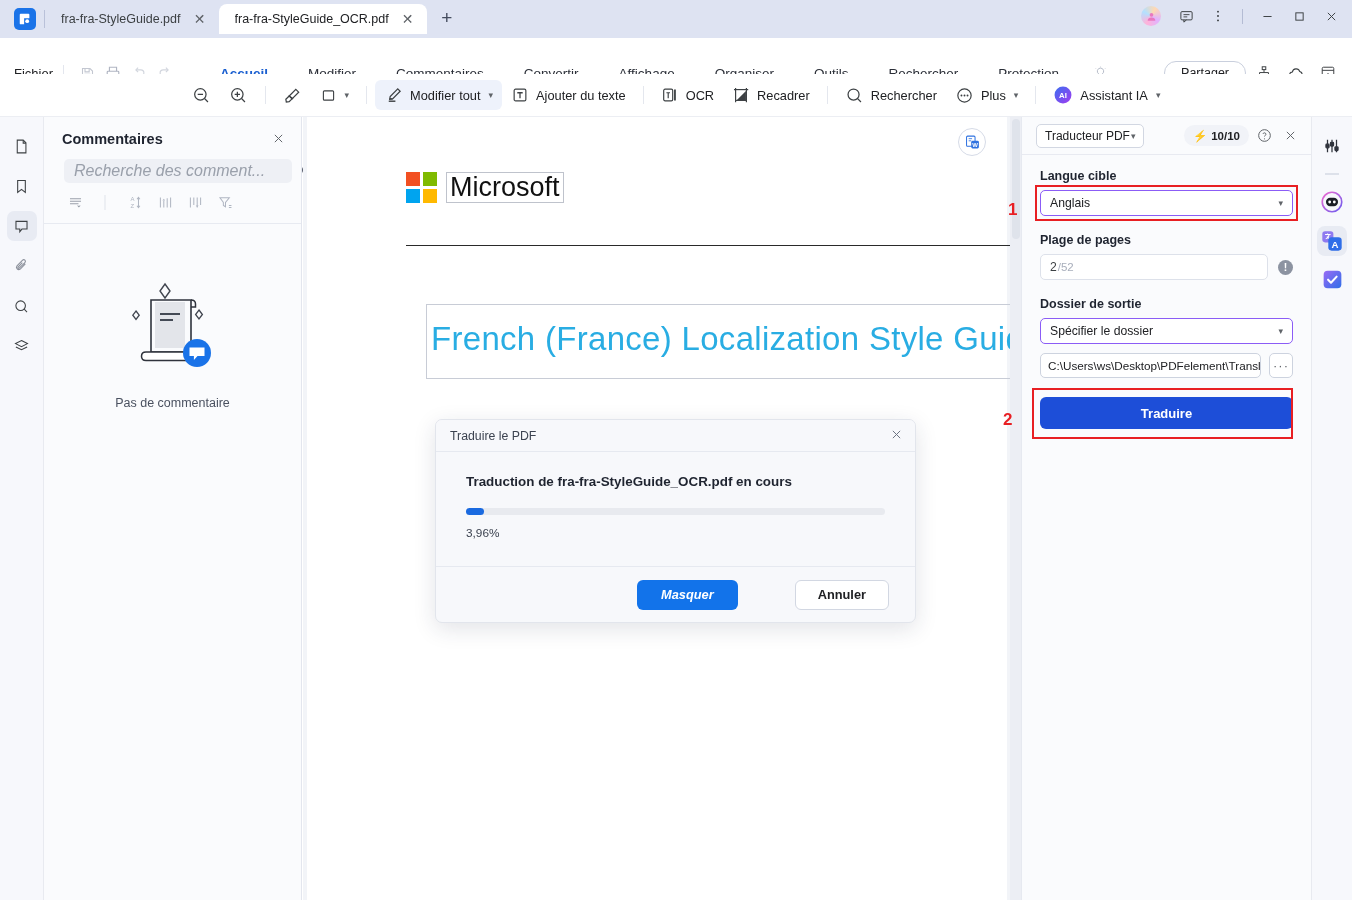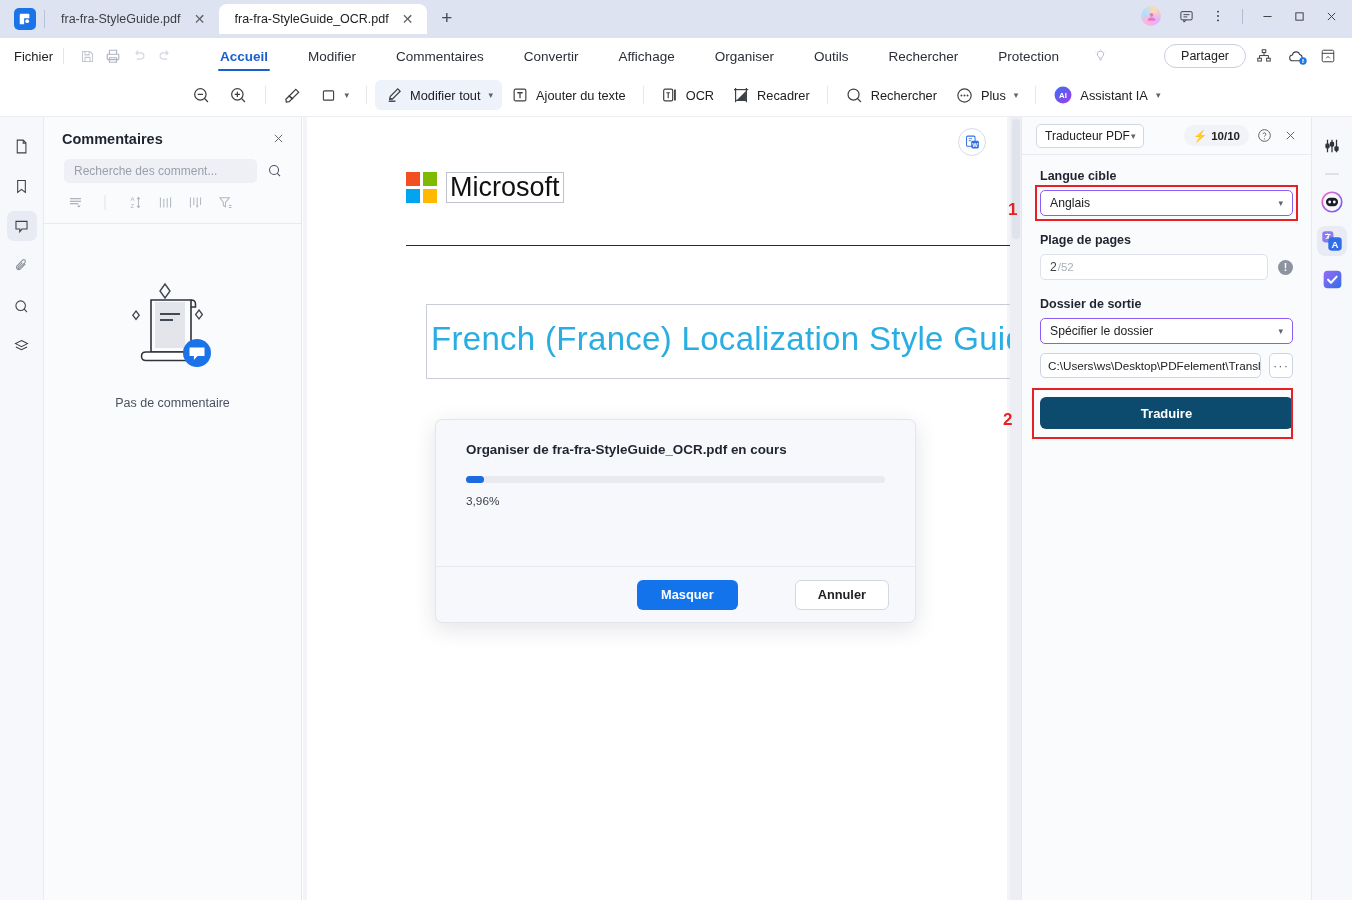--- a/index.html
+++ b/index.html
@@ -54,21 +54,21 @@
     display:flex; align-items:center; justify-content:center;
   }
   .tb-icon {
     width:30px; height:26px; display:flex; align-items:center; justify-content:center;
     color:#3c4043;
   }
   .vsep { width:1px; height:15px; background:#b4bcd4; margin:0 7px; }
 
   
   .menubar {
-    position:absolute; left:0; top:38px; width:1352px; height:36px;
+    position:absolute; left:0; top:55px; width:1352px; height:36px;
     background:#ffffff; display:flex; align-items:center;
   }
   .file-menu { font-size:13px; color:#202124; margin-left:14px; }
   .mb-sep { width:1px; height:16px; background:#e3e6ee; margin:0 10px; }
   .qa-icon { width:26px; height:24px; display:flex; align-items:center; justify-content:center; color:#c3c7d1; }
   .ribbon-tabs { display:flex; align-items:center; gap:8px; margin-left:26px; height:36px; }
   .rtab {
     font-size:13.5px; color:#2b2f38; padding: 0 16px; height:36px;
     display:flex; align-items:center; position:relative; white-space:nowrap;
   }
@@ -114,21 +114,21 @@
   .comments {
     position:absolute; left:44px; top:117px; width:258px; height:783px;
     background:#fafbfd; border-right:1px solid #e3e6ee;
   }
   .cm-head { display:flex; align-items:center; padding:14px 16px 8px 18px; }
   .cm-title { font-size:14.5px; color:#1f2430; font-weight:bold; }
   .cm-close { margin-left:auto; color:#5f6368; font-size:15px; line-height:1; }
   .cm-searchrow { display:flex; align-items:center; gap:8px; padding:4px 16px 0 20px; }
   .cm-search {
     flex:1; height:24px; border-radius:5px; background:#eef0f5; border:none;
-    padding:0 10px; font-size:12px; color:#3c4043; font-family:"Liberation Sans", sans-serif;
+    padding:0 10px; font-size:16px; color:#3c4043; font-family:"Liberation Sans", sans-serif;font-style:italic;
   }
   .cm-search::placeholder { color:#9aa0ab; }
   .cm-searchbtn { width:20px; height:20px; display:flex; align-items:center; justify-content:center; color:#4a5160; }
   .cm-tools { display:flex; align-items:center; gap:4px; padding:8px 0 10px 18px; }
   .cm-tool { width:26px; height:22px; display:flex; align-items:center; justify-content:center; color:#aeb4c0; }
   .cm-divider { height:1px; background:#e7eaf1; }
   .cm-empty {
     display:flex; flex-direction:column; align-items:center; justify-content:flex-start;
     padding-top:50px;
   }
@@ -217,21 +217,21 @@
     flex:1; height:25px; border:1px solid #cdd3df; border-radius:5px; background:#fff;
     display:flex; align-items:center; padding:0 7px; font-size:11.7px; color:#202124;
     overflow:hidden; white-space:nowrap;
   }
   .dots-btn {
     width:24px; height:25px; border:1px solid #cdd3df; border-radius:5px; background:#fff;
     display:flex; align-items:center; justify-content:center; color:#5f6368; font-size:13px;
     letter-spacing:1px;
   }
   .translate-btn {
-    height:32px; border-radius:6px; background:#0c4a6e; color:#fff;
+    height:32px; border-radius:6px; background:#1d4ed8; color:#fff;
     display:flex; align-items:center; justify-content:center;
     font-size:13px; font-weight:bold;
   }
   .rp-redbox2 {
     position:absolute; left:-8px; right:0px; top:-9px; bottom:-10px;
     border:2px solid #e81f23; pointer-events:none;
   }
   .callout {
     position:absolute; color:#e81f23; font-size:17px; font-weight:bold;
     font-family:"Liberation Sans", sans-serif;
@@ -268,21 +268,21 @@
   .progress-fill {
     position:absolute; left:0; top:0; height:7px; border-radius:4px; background:#1a6ae0;
   }
   .progress-pct { margin-top:11px; font-size:11.8px; color:#3c4350; }
   .modal-foot {
     height:56px; border-top:1px solid #e6e9f0; display:flex; align-items:center;
     justify-content:flex-end; gap:13px; padding-right:26px;
   }
   .btn-primary {
     height:30px; padding:0 24px; background:#1273ea; color:#fff; border-radius:6px;
-    display:flex; align-items:center; font-size:12.8px; font-weight:bold;
+    display:flex; align-items:center; font-size:12.8px; font-weight:bold;font-style:italic;
   }
   .btn-secondary {
     height:30px; padding:0 22px; background:#fff; color:#202124;
     border:1px solid #d2d7e2; border-radius:6px;
     display:flex; align-items:center; font-size:12.8px; font-weight:bold;margin-left:44px;
   }
 </style>
 </head>
 <body>
 
@@ -792,22 +792,30 @@
             </linearGradient>
           </defs>
         <rect x="3" y="3" width="20" height="20" rx="4.5" fill="url(#rg2)"></rect>
         <path d="M8 13.2l3.3 3.4 6.4-6.8" stroke="#fff" stroke-width="2.3" fill="none" stroke-linecap="round" stroke-linejoin="round"></path>
       </svg>
     </div>
   </div>
 
   <div class="modal-wrap">
     <div class="modal">
+      <div class="modal-head">
+        <div class="modal-title">Traduire le PDF</div>
+        <div class="modal-x">
+          <svg width="13" height="13" viewBox="0 0 16 16" stroke="#6a7180" stroke-width="1.2">
+              <path d="M3.5 3.5l9 9M12.5 3.5l-9 9"></path>
+            </svg>
+        </div>
+      </div>
       <div class="modal-body">
-        <div class="modal-msg">Organiser de fra-fra-StyleGuide_OCR.pdf en cours</div>
+        <div class="modal-msg">Traduction de fra-fra-StyleGuide_OCR.pdf en cours</div>
         <div class="progress-track">
           <div class="progress-fill" id="pfill" style="width: 18px;"></div>
         </div>
         <div class="progress-pct">3,96%</div>
       </div>
       <div class="modal-foot">
         <div class="btn-primary">Masquer</div>
         <div class="btn-secondary">Annuler</div>
       </div>
     </div>

